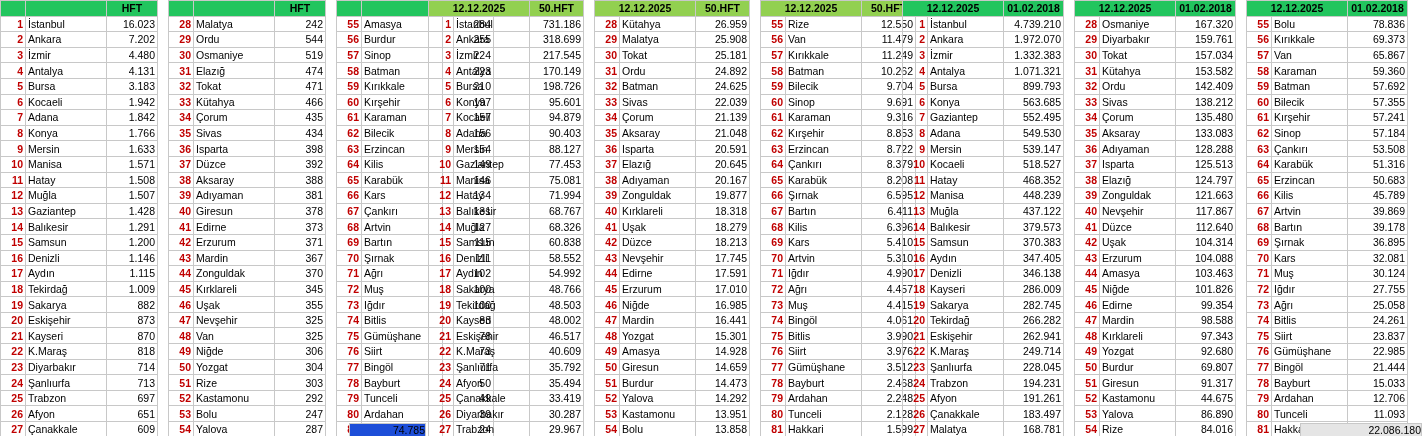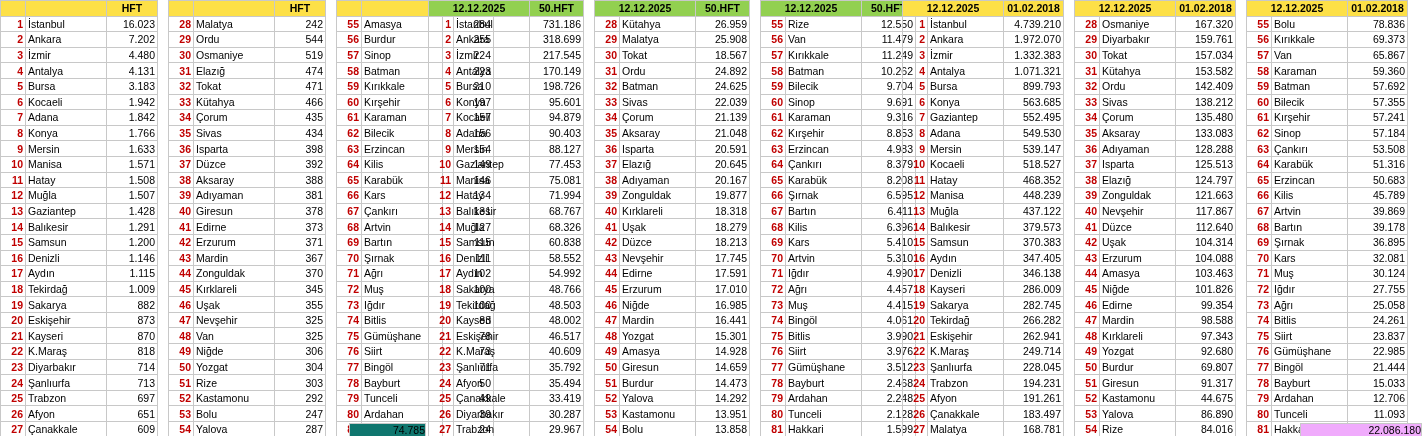--- a/index.html
+++ b/index.html
@@ -3,21 +3,21 @@
 <meta charset="utf-8">
 <style>
   html,body{margin:0;padding:0;background:#fff;}
   body{font-family:"Liberation Sans", sans-serif;}
   #sheet{width:1424px;height:436px;position:relative;overflow:hidden;}
   table.grid{border-collapse:collapse;table-layout:fixed;}
   table.grid td{border:1px solid #c8c8c8;height:14.6px;font-size:10.5px;padding:0 2px;white-space:nowrap;overflow:hidden;}
   .rank{color:#c00000;font-weight:bold;text-align:right;width:20px;}
   .name{color:#000;text-align:left;}
   .num{color:#000;text-align:right;}
-  .hdr{background:#fde047;color:#000;font-weight:bold;text-align:center;font-size:10.5px;}
+  .hdr{background:#22c55e;color:#000;font-weight:bold;text-align:center;font-size:10.5px;}
   .hdr-green{background:#92d050;color:#000;font-weight:bold;text-align:center;font-size:10.5px;}
   .blank{border:none;}
   .block{position:absolute;top:0;}
   .spacer{width:6px;border:none !important;}
 </style>
 </head>
 <body>
 
 <div id="sheet">
 
@@ -458,21 +458,21 @@
           <td class="name">Van</td>
           <td class="num">11.479</td>
         </tr>
         <tr>
           <td class="rank">3</td>
           <td class="name">İzmir</td>
           <td class="num">217.545</td>
           <td class="blank spacer"></td>
           <td class="rank">30</td>
           <td class="name">Tokat</td>
-          <td class="num">18.567</td>
+          <td class="num">25.181</td>
           <td class="blank spacer"></td>
           <td class="rank">57</td>
           <td class="name">Kırıkkale</td>
           <td class="num">11.249</td>
         </tr>
         <tr>
           <td class="rank">4</td>
           <td class="name">Antalya</td>
           <td class="num">170.149</td>
           <td class="blank spacer"></td>
@@ -540,21 +540,21 @@
           <td class="rank">9</td>
           <td class="name">Mersin</td>
           <td class="num">88.127</td>
           <td class="blank spacer"></td>
           <td class="rank">36</td>
           <td class="name">Isparta</td>
           <td class="num">20.591</td>
           <td class="blank spacer"></td>
           <td class="rank">63</td>
           <td class="name">Erzincan</td>
-          <td class="num">4.983</td>
+          <td class="num">8.722</td>
         </tr>
         <tr>
           <td class="rank">10</td>
           <td class="name">Gaziantep</td>
           <td class="num">77.453</td>
           <td class="blank spacer"></td>
           <td class="rank">37</td>
           <td class="name">Elazığ</td>
           <td class="num">20.645</td>
           <td class="blank spacer"></td>
@@ -1160,17 +1160,17 @@
           <td class="name">Rize</td>
           <td class="num">84.016</td>
           <td class="blank spacer"></td>
           <td class="rank">81</td>
           <td class="name">Hakkari</td>
           <td class="num">9.183</td>
         </tr>
       </tbody>
   </table>
 
-  <div style="position:absolute;left:349px;top:423px;width:75px;text-align:right;font-size:10.5px;border:1px solid #c8c8c8;background:#0f766e;">74.785</div>
+  <div style="position:absolute;left:349px;top:423px;width:75px;text-align:right;font-size:10.5px;border:1px solid #c8c8c8;background:#1d4ed8;">74.785</div>
   <div style="position:absolute;left:800px;top:423px;width:100px;text-align:right;font-size:14px;border:1px solid #92d050;background:#fff;margin-top:39px;">3.578.956</div>
-  <div style="position:absolute;left:1300px;top:423px;width:120px;text-align:right;font-size:10.5px;border:1px solid #c8c8c8;background:#f0abfc;">22.086.180</div>
+  <div style="position:absolute;left:1300px;top:423px;width:120px;text-align:right;font-size:10.5px;border:1px solid #c8c8c8;background:#e5e5e5;">22.086.180</div>
 
 </div>
 
 </body></html>

